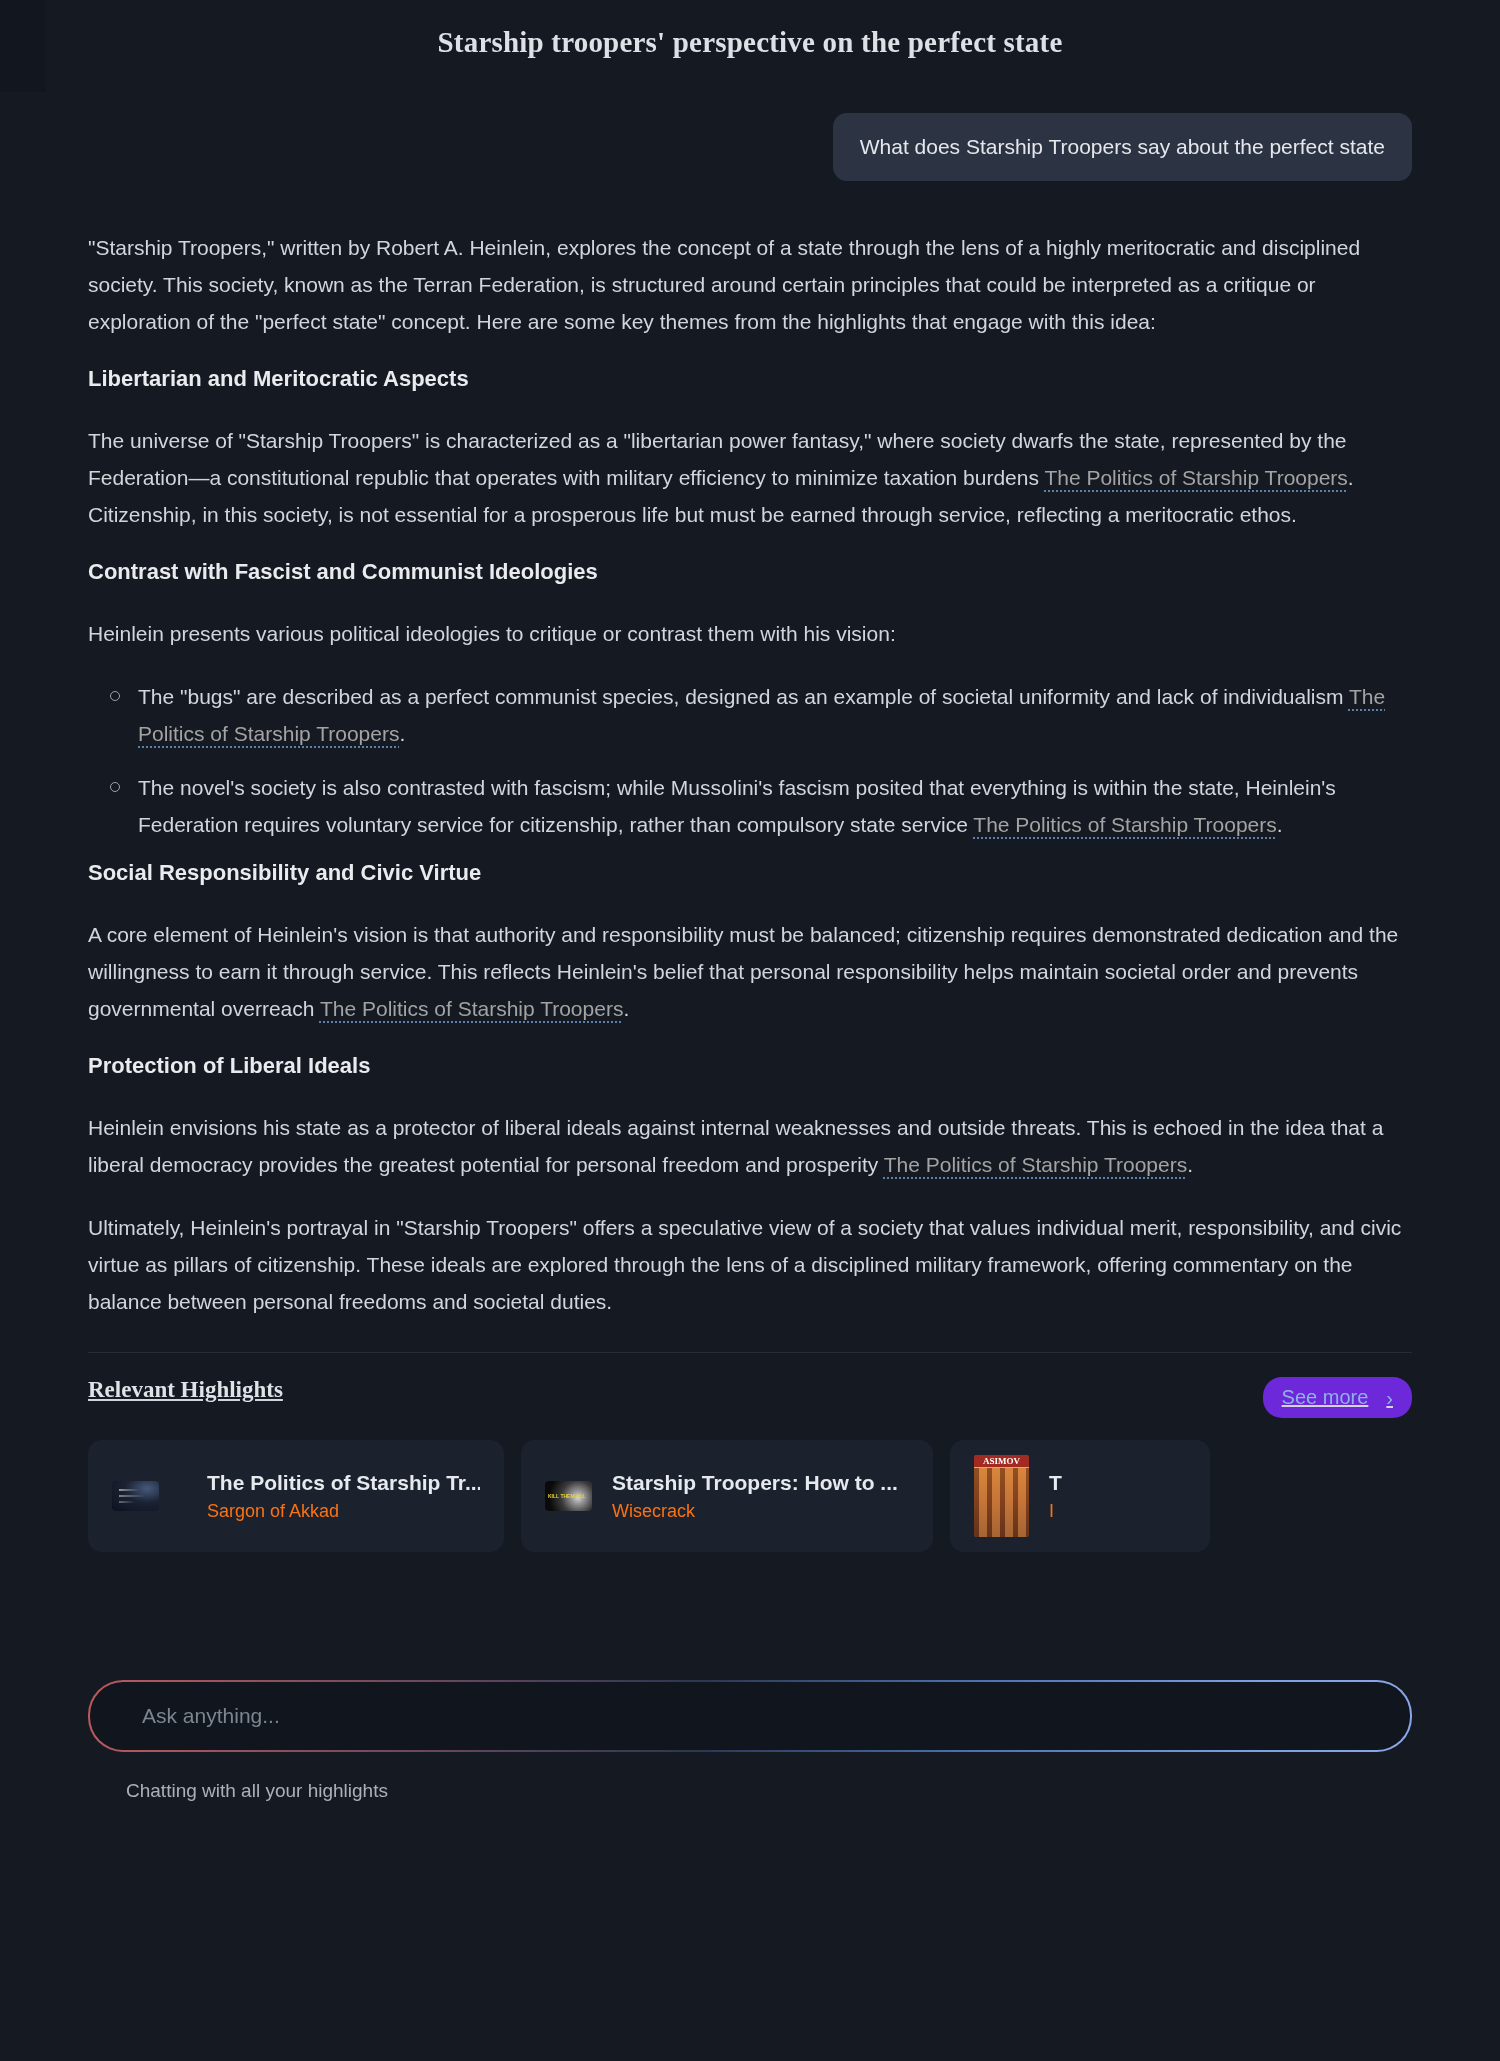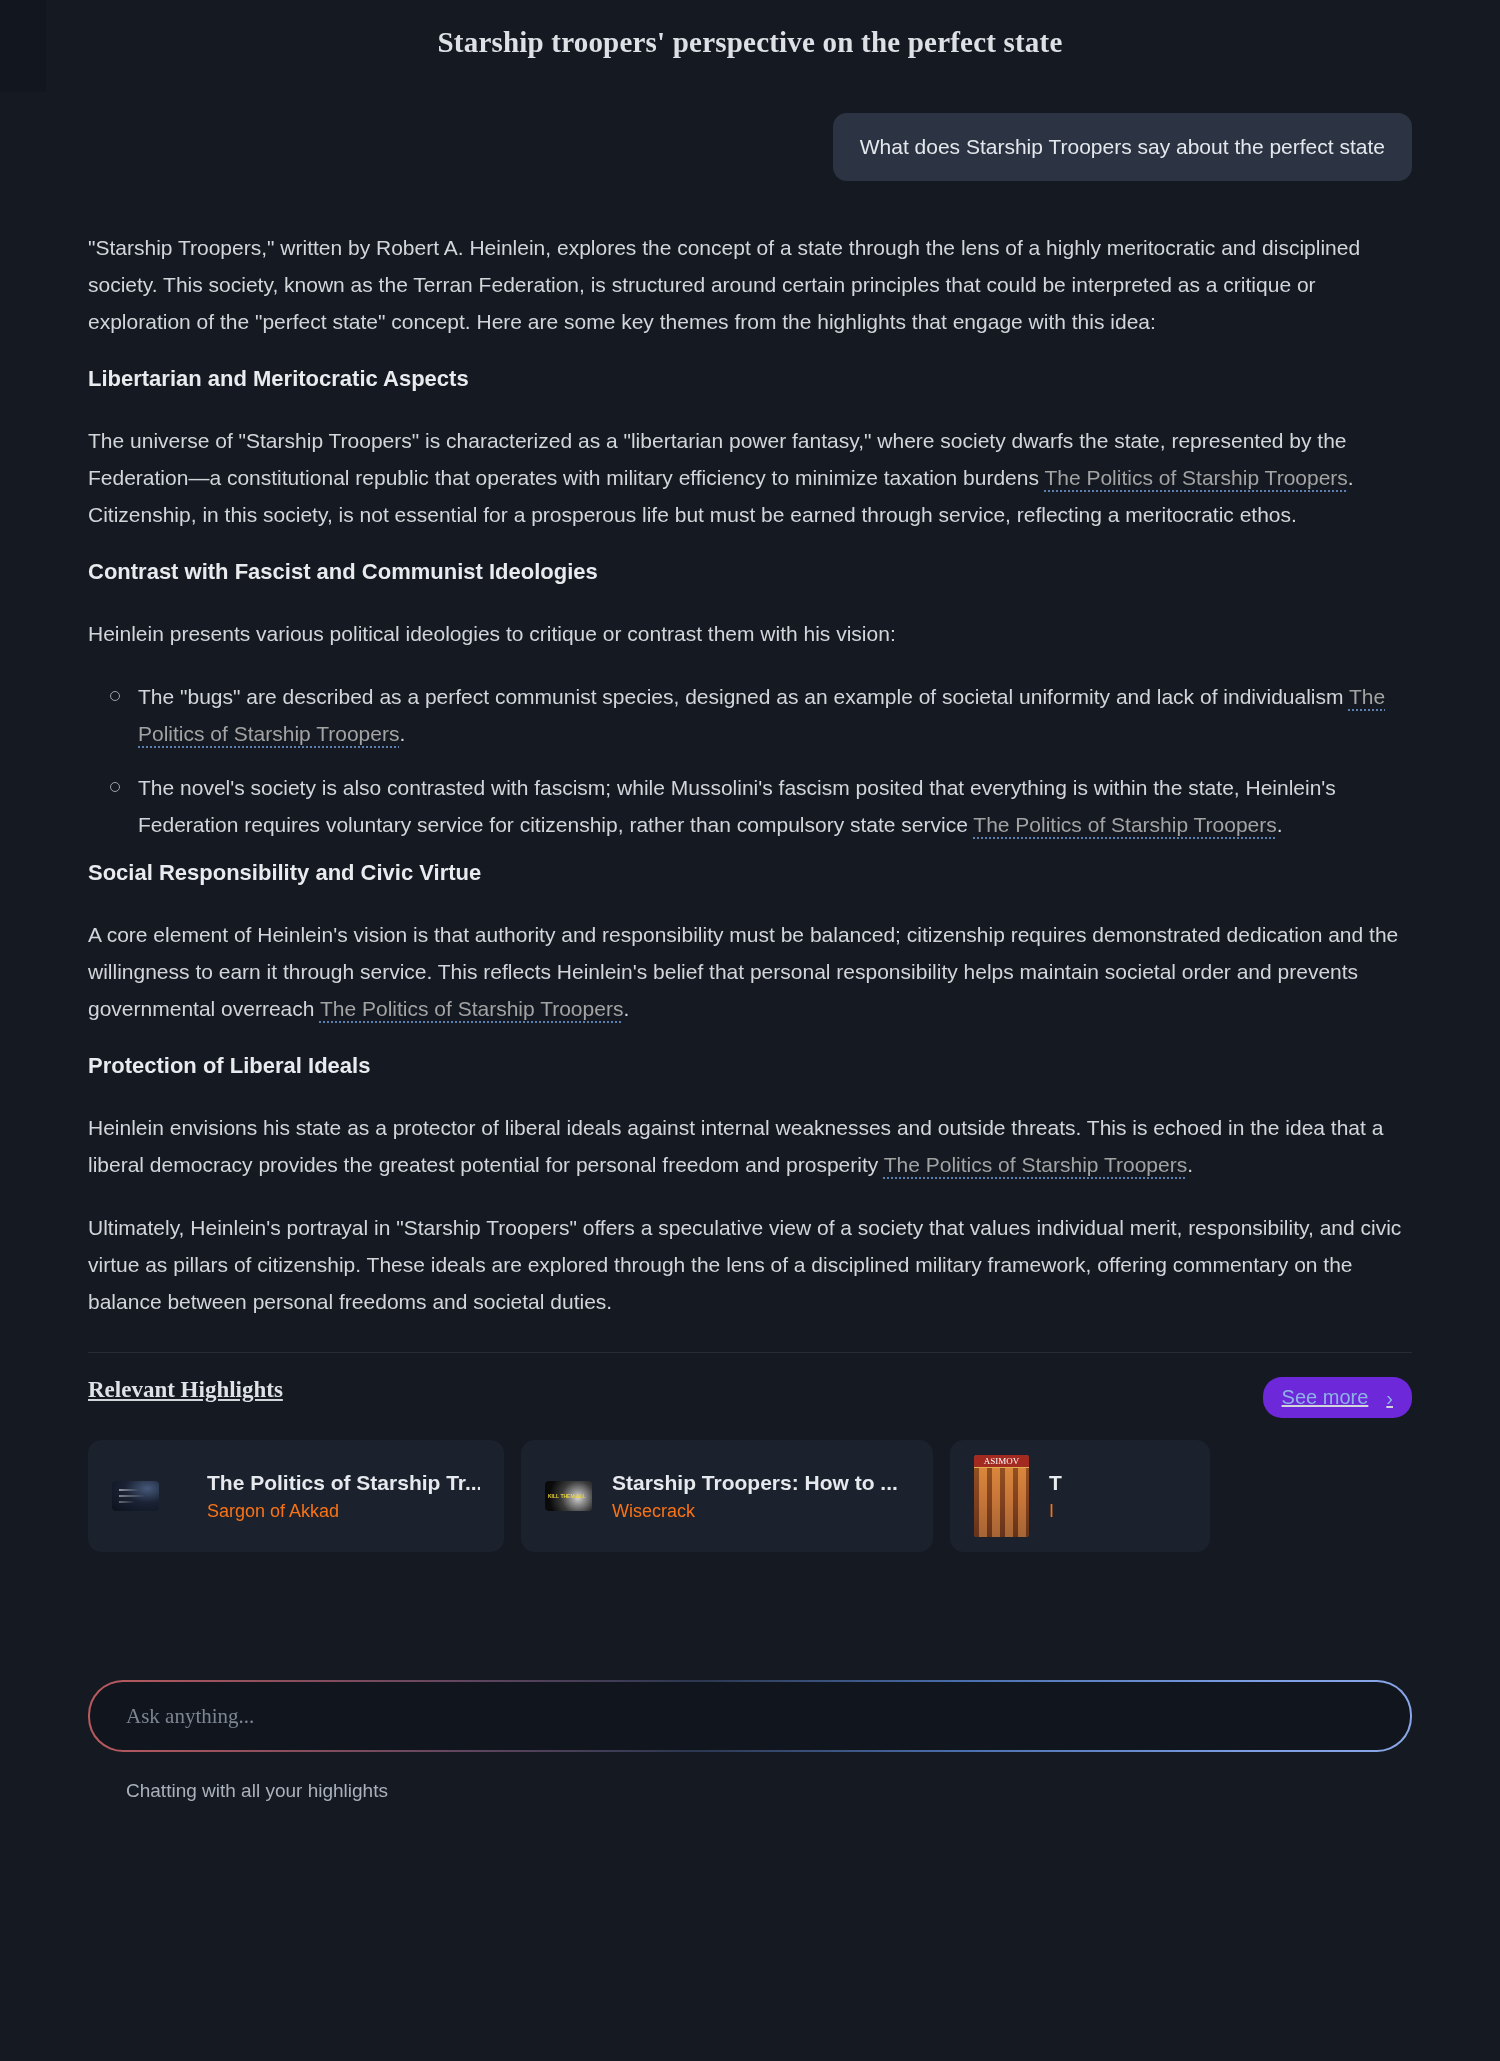--- a/index.html
+++ b/index.html
@@ -130,38 +130,38 @@
   }
 
   .thumb.book-asimov{
     width:55px; height:82px; border-radius:3px;
     display:flex; flex-direction:column;
     box-shadow:inset 0 0 0 1px rgba(240,230,210,.4);
   }
   .thumb.book-asimov .cover-text{
     background:#a32a20; color:#fff;
     font-family:"Liberation Serif","DejaVu Serif",serif;
-    font-weight:400; font-size:9px; line-height:12px; text-align:center;
+    font-weight:700; font-size:9px; line-height:12px; text-align:center;
     border-bottom:1.5px solid #e0b050;
   }
   .thumb.book-asimov .art{
     flex:1;
     background:
       repeating-linear-gradient(90deg, rgba(70,28,14,.45) 0 5px, rgba(236,160,84,.35) 5px 13px),
       linear-gradient(180deg, #cf7830 0%, #b4602a 45%, #7e4423 100%);
   }
 
   .ask-section{ margin-top:128px; }
   .ask-border{
     border-radius:35px; padding:2px;
     background:linear-gradient(95deg, #bb5a5e 0%, #63465f 28%, #2c3750 46%, #4a6fae 66%, #7e9fe4 88%, #8aa6e8 100%);
   }
   .ask-inner{
     background:#10151e; border-radius:33px; height:68px;
-    display:flex; align-items:center; padding:0 36px;font-family:Liberation Serif, serif;
+    display:flex; align-items:center; padding:0 52px;
   }
   .ask-input{
     width:100%; background:transparent; border:none; outline:none;
     font-family:inherit; font-size:21px; color:#cfd4da;
   }
   .ask-input::placeholder{ color:#7d8591; }
   .ask-footer{ margin:28px 0 0 38px; font-size:19px; color:#aab1bb; }
 </style>
 </head>
 <body>

